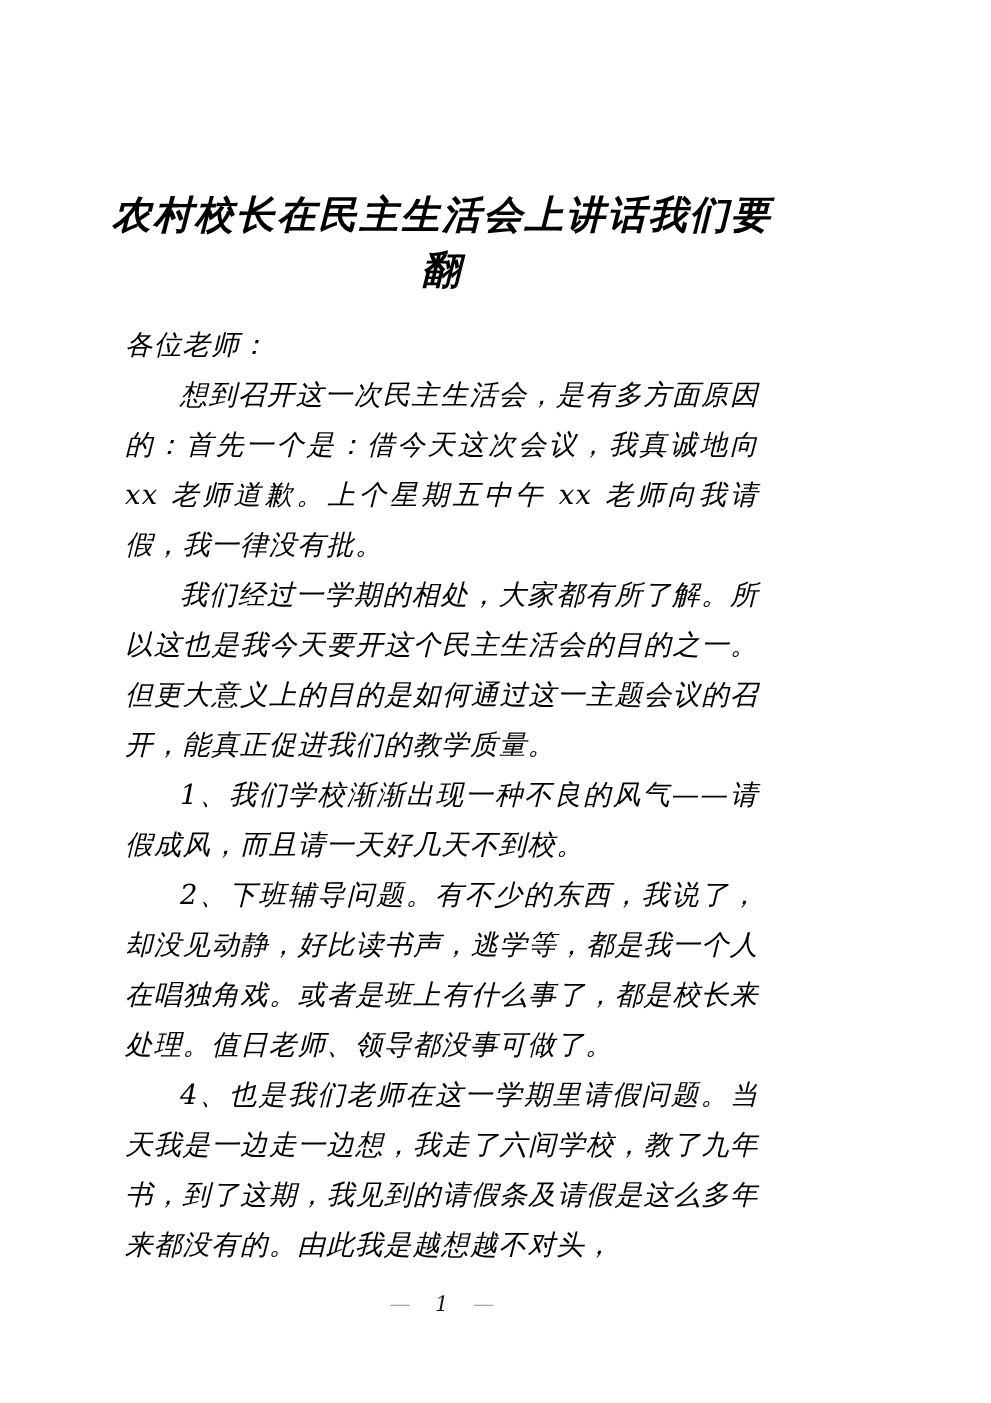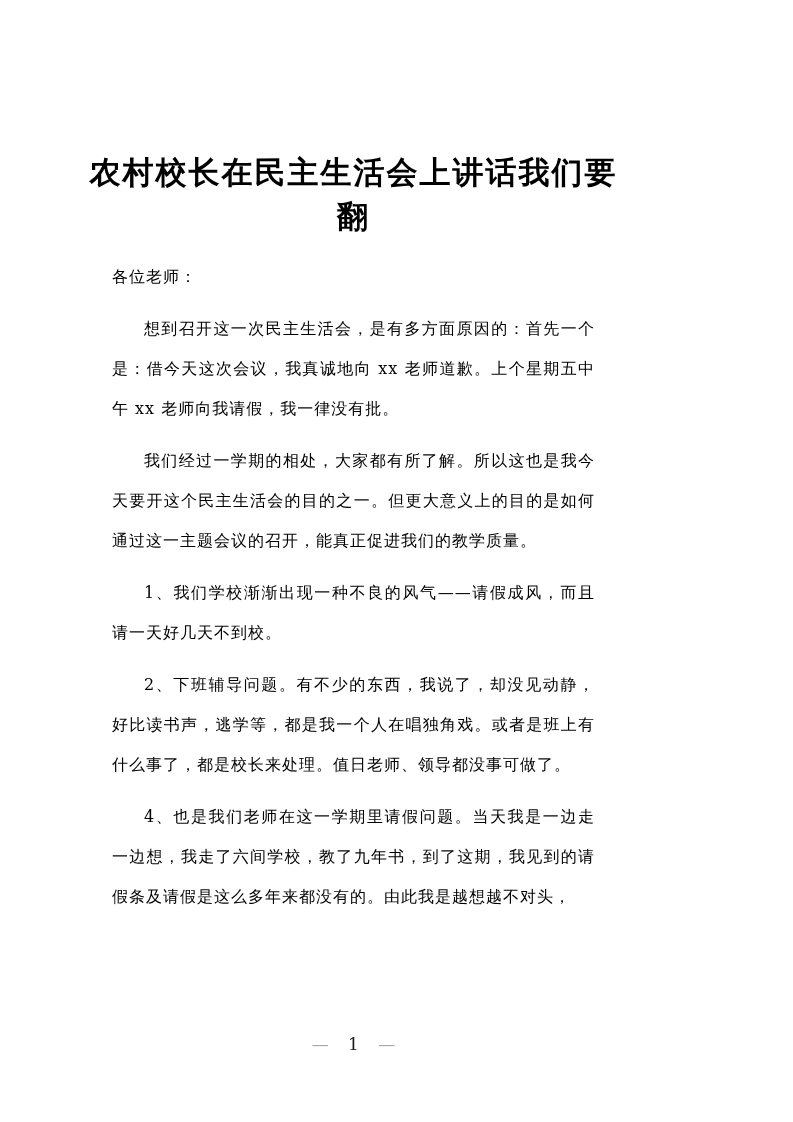--- a/index.html
+++ b/index.html
@@ -8,38 +8,39 @@
     background: #ffffff;
   }
   .page {
     position: relative;
     width: 707px;
     height: 1122px;
     background: #ffffff;
     overflow: hidden;
     font-family: "DejaVu Serif", "Liberation Serif", serif;
     color: #000000;
+    font-style: italic;
   }
   .doc-title {
     margin: 150px 84px 0 84px;
     font-size: 31px;
     line-height: 44px;
     font-weight: bold;
     text-align: center;
     letter-spacing: 2px;
   }
   .doc-title .title-line {
     display: block;
   }
   .content {
     margin: 19px 100px 0 100px;
   }
   .content p {
-    margin: 12px;
-    font-size: 16px;
+    margin: 0;
+    font-size: 22px;
     line-height: 40px;
     letter-spacing: 1px;
     text-align: justify;
     text-justify: inter-character;
   }
   .content p.indent {
     text-indent: 2em;
   }
   .footer {
     position: absolute;

